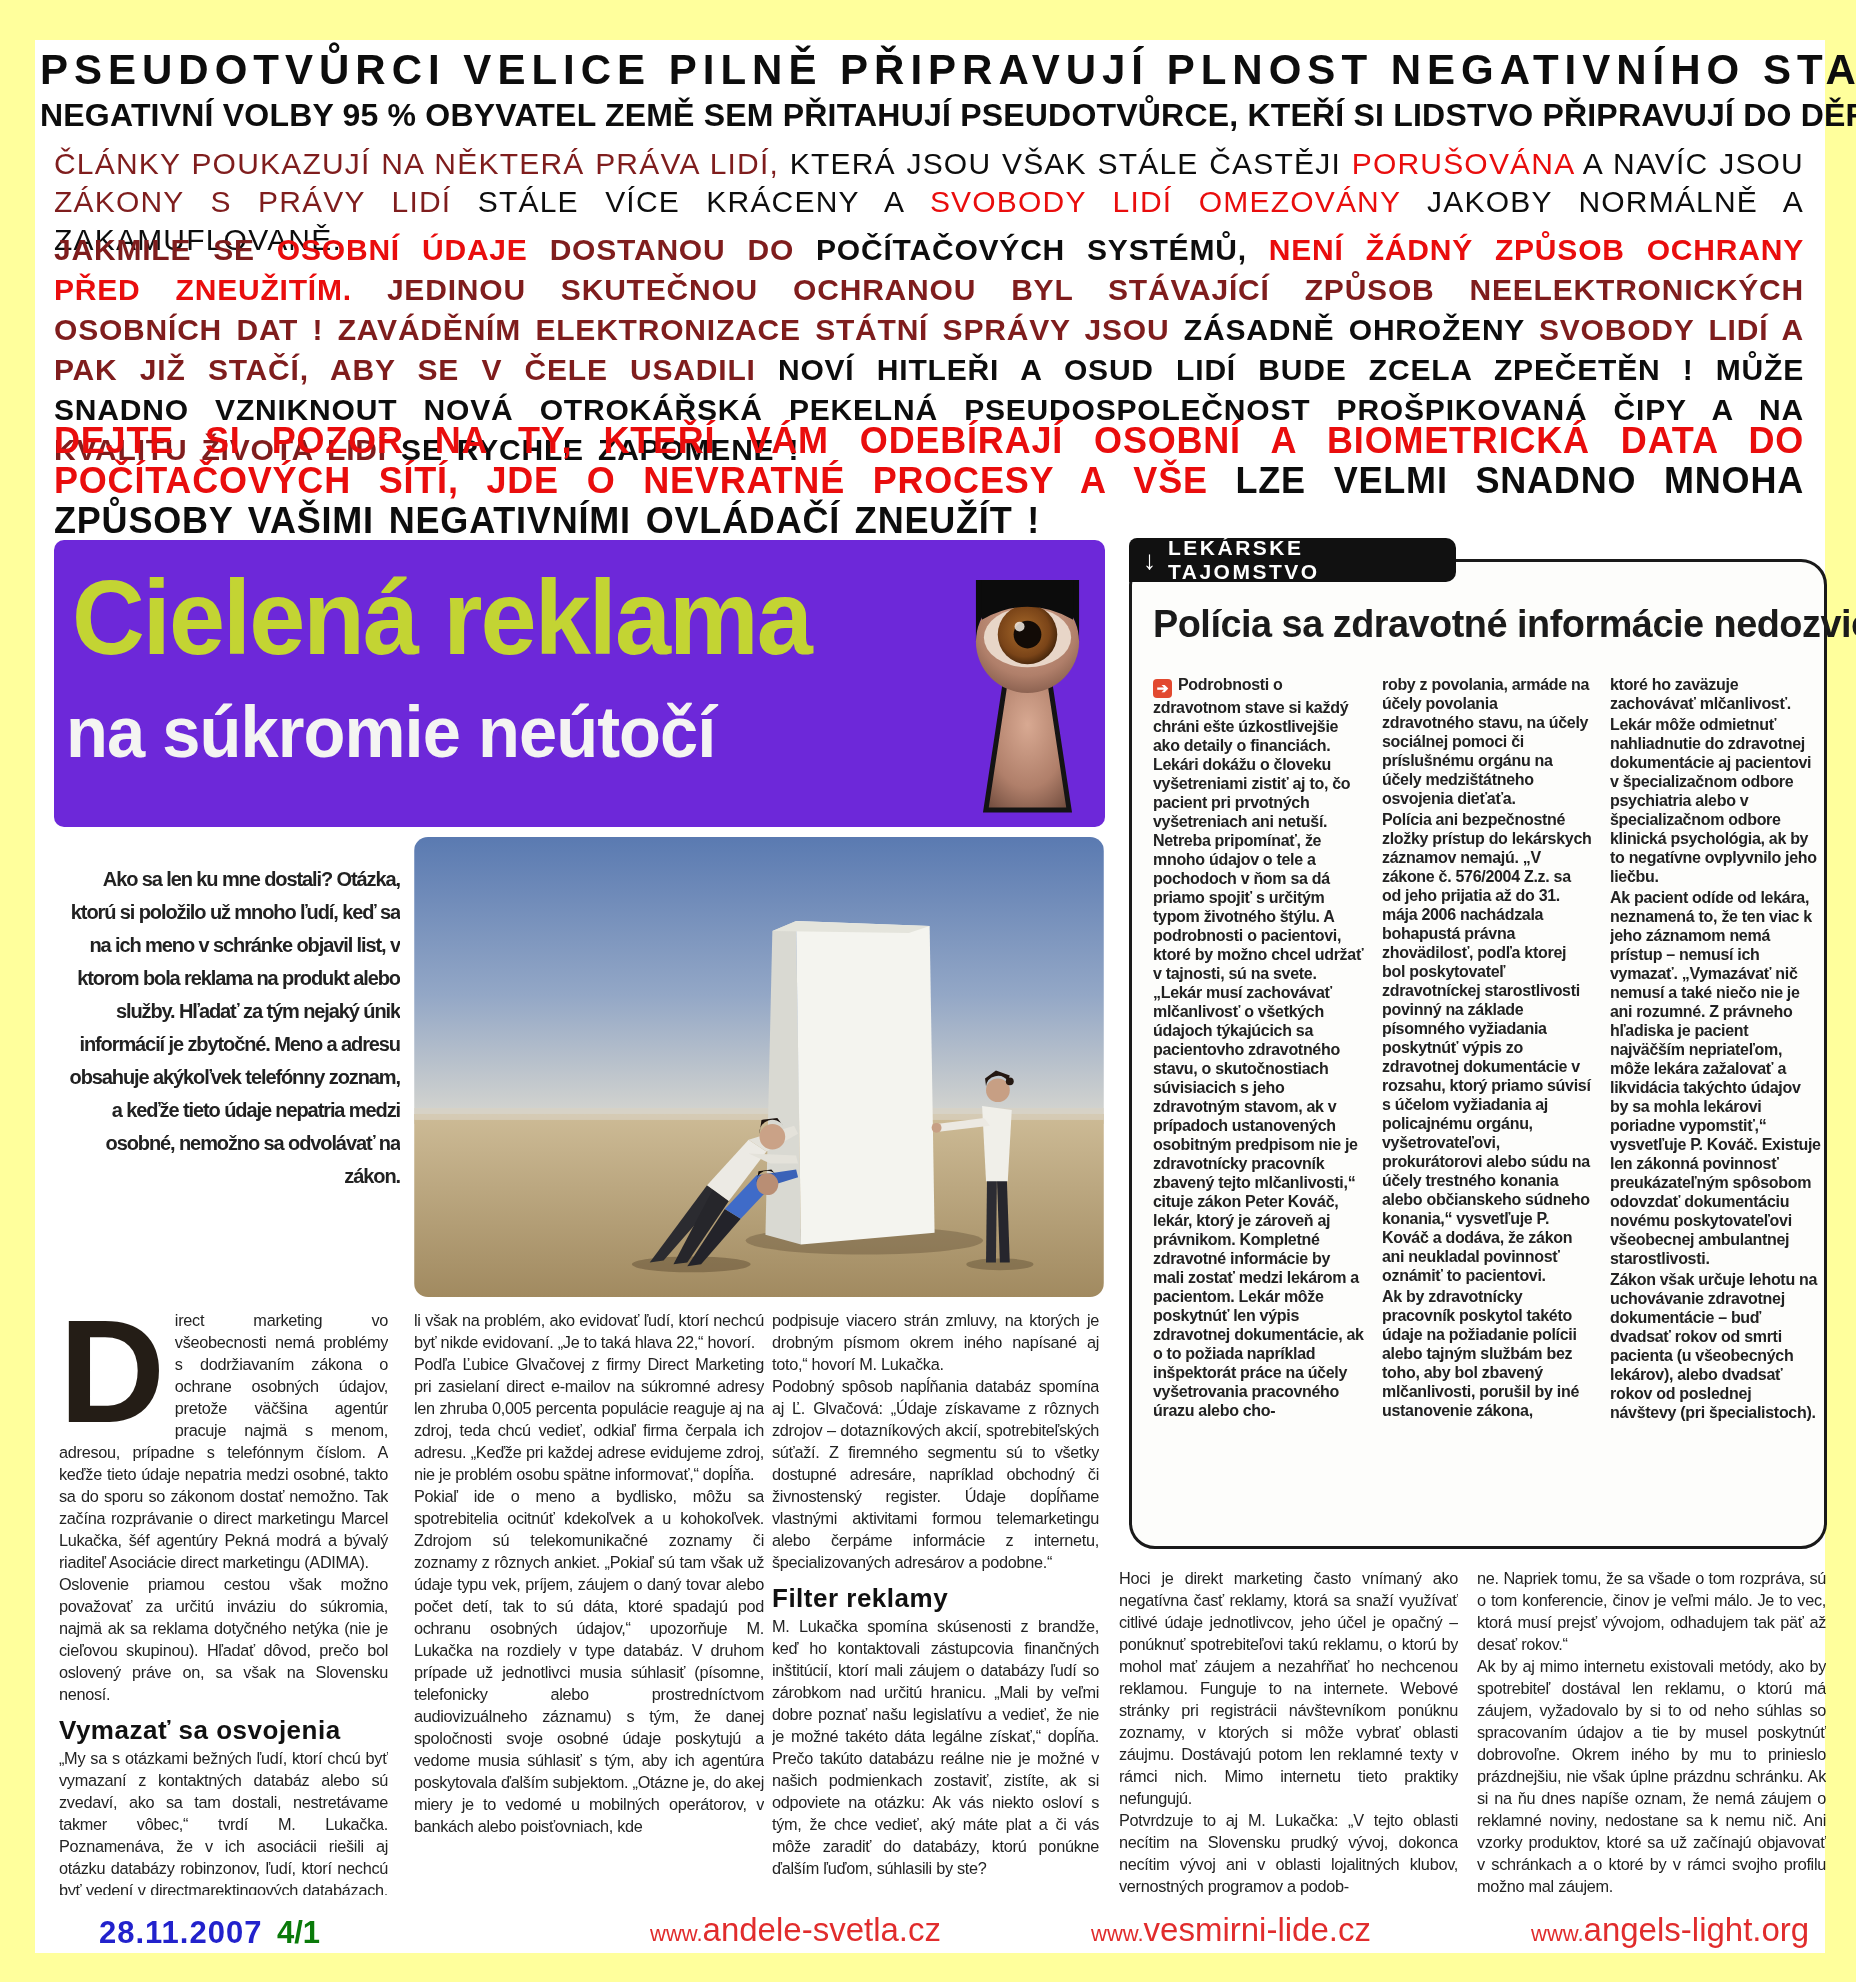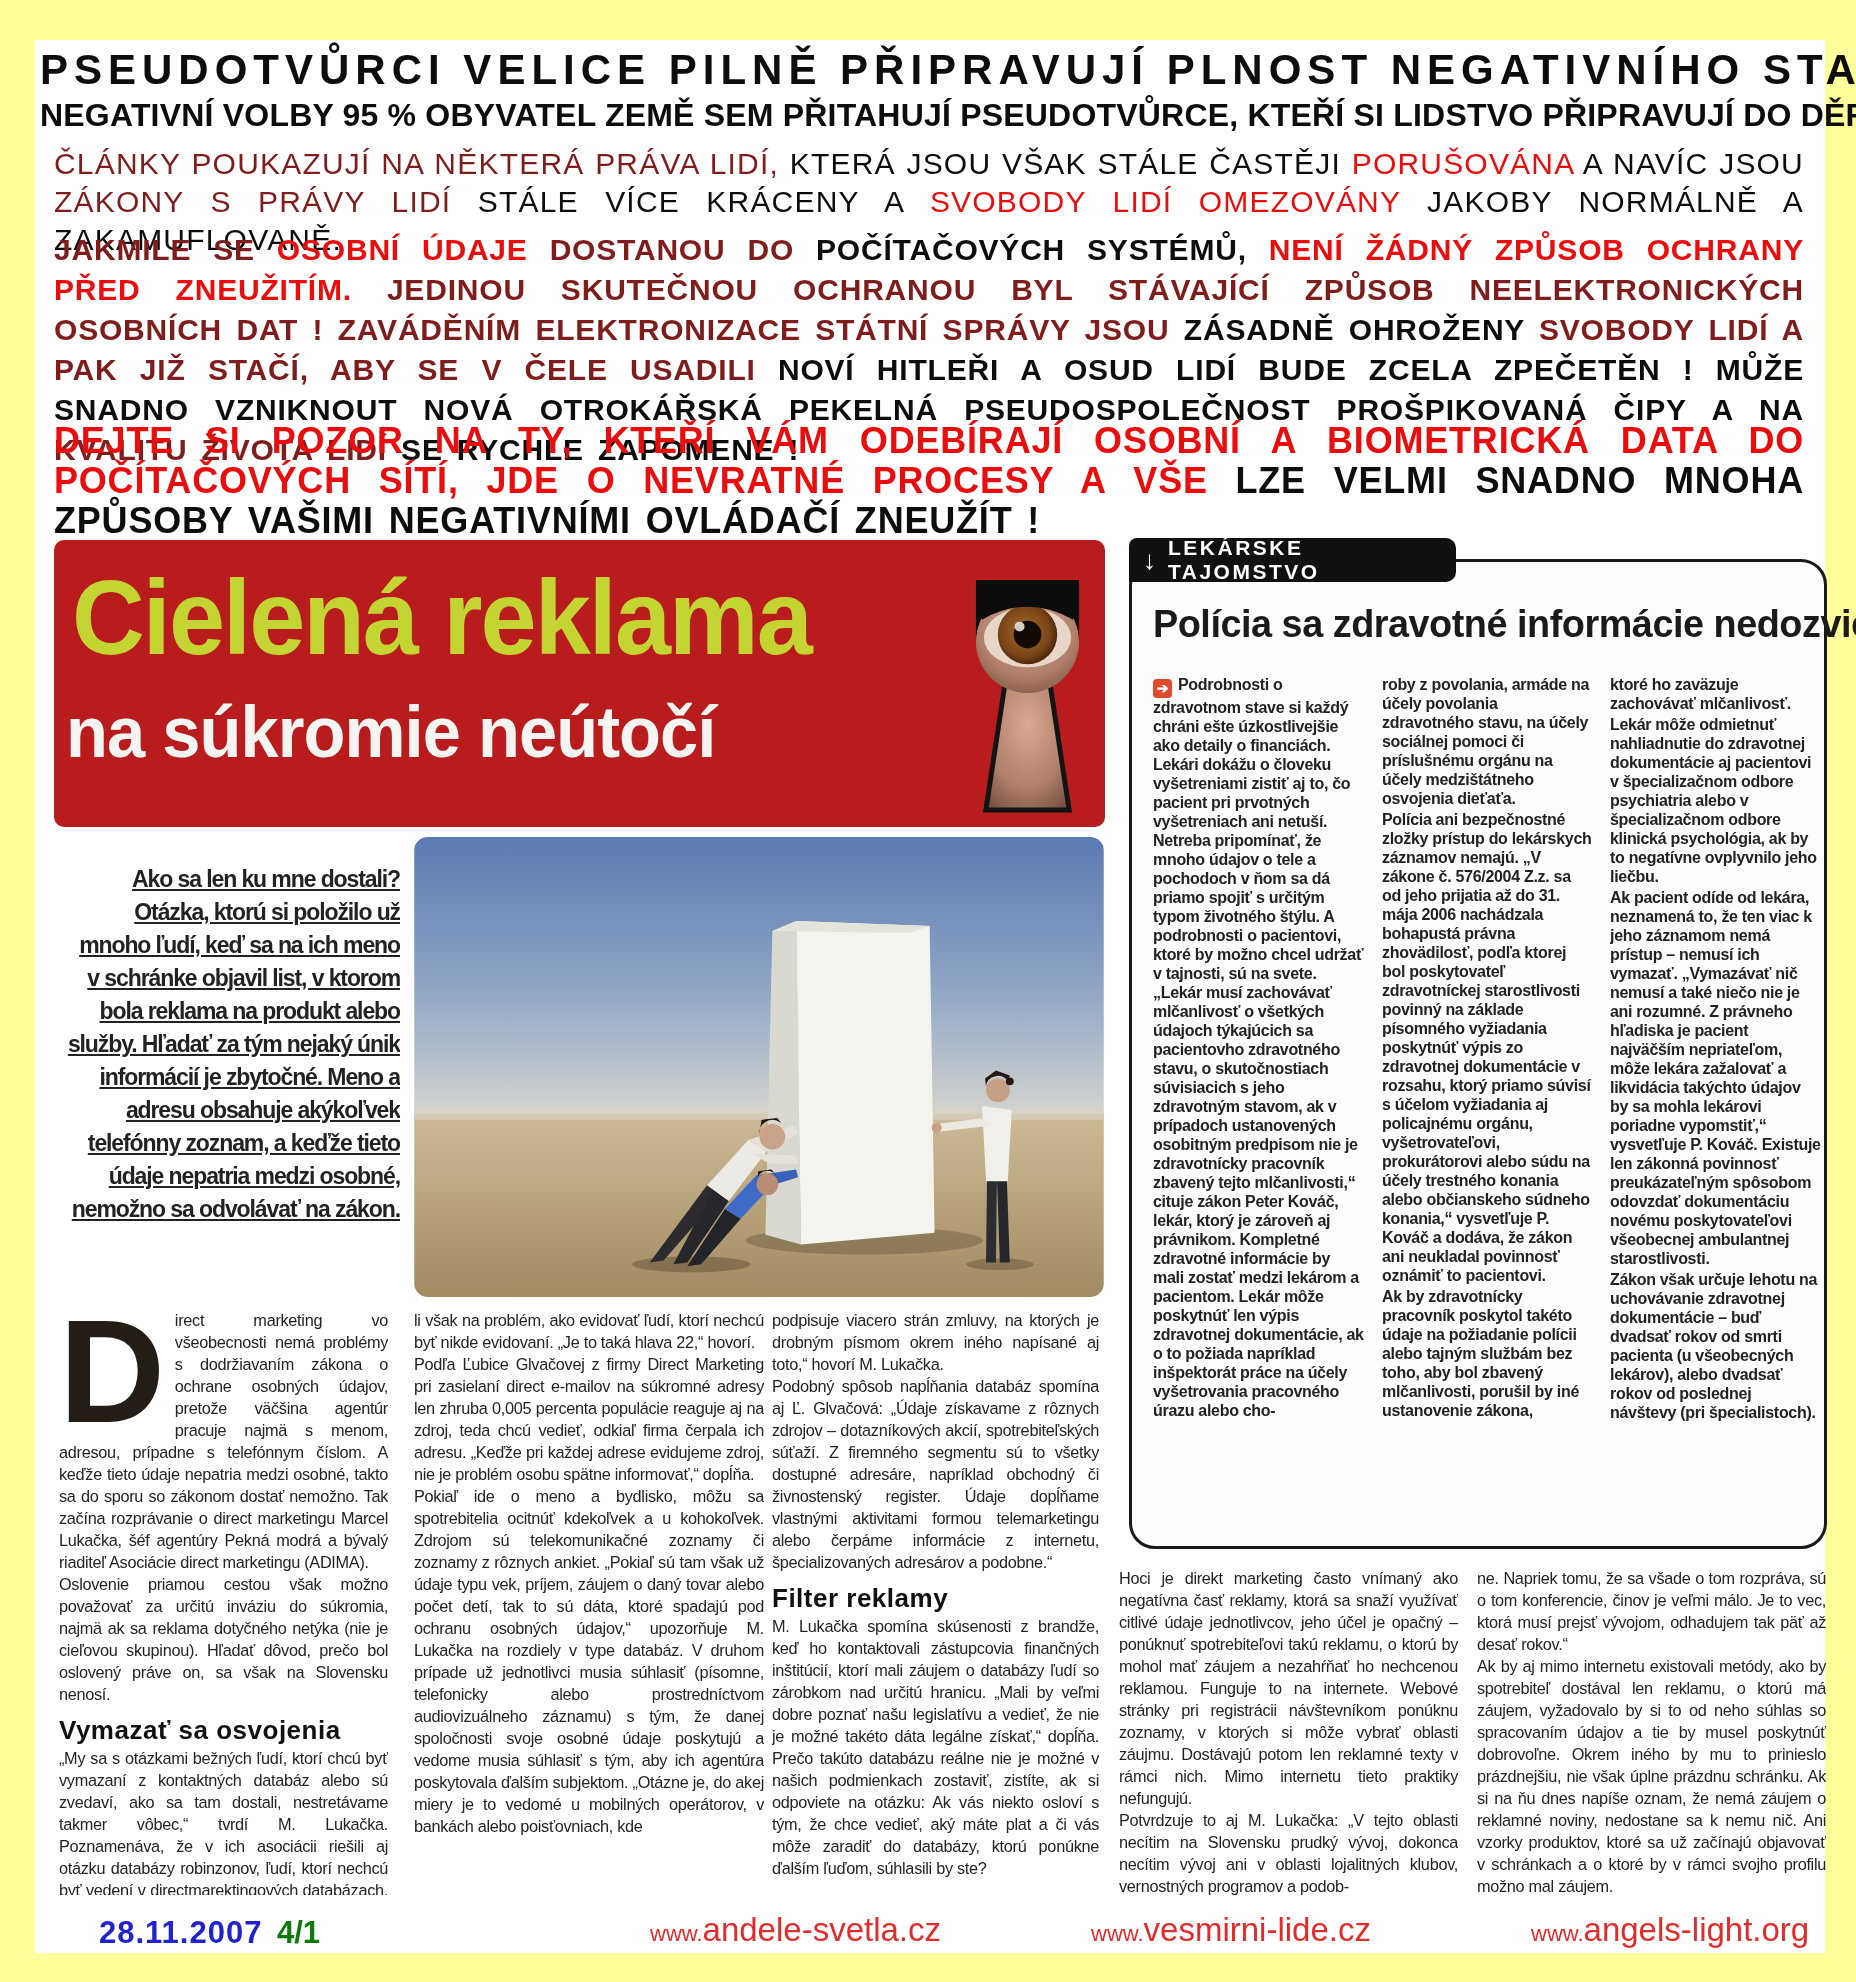--- a/index.html
+++ b/index.html
@@ -26,21 +26,21 @@
   .hdr-para{position:absolute;left:54px;width:1750px;text-align:justify;}
   .hdr-para2{top:145px;font-size:30px;line-height:38px;letter-spacing:1.2px;font-weight:normal;}
   .hdr-para3{top:230px;font-size:30px;line-height:40px;letter-spacing:0.8px;word-spacing:5px;font-weight:bold;}
   .hdr-para4{top:421px;font-size:36px;line-height:40px;letter-spacing:0.8px;word-spacing:4px;font-weight:bold;}
   .c-blue{color:#7f1d1d;}
   .c-red{color:#e90d0d;}
   .c-black{color:#0d0d0d;}
   
   .banner{
     position:absolute;left:54px;top:540px;width:1051px;height:287px;
-    background:#b91c1c;border-radius:10px;overflow:hidden;
+    background:#6d28d9;border-radius:10px;overflow:hidden;
   }
   .banner-title{
     position:absolute;left:18px;top:18px;
     font-size:105px;font-weight:bold;letter-spacing:-2px;color:#c3d433;white-space:nowrap;
     transform:scaleX(0.96);transform-origin:left top;
   }
   .banner-subtitle{
     position:absolute;left:12px;top:150px;
     font-size:73px;font-weight:bold;letter-spacing:-1px;color:#f4f4f2;white-space:nowrap;
     transform:scaleX(0.94);transform-origin:left top;
@@ -72,22 +72,22 @@
   .med-col1{left:1153px;}
   .med-col2{left:1382px;}
   .med-col3{left:1610px;}
   .bullet{
     display:inline-block;width:19px;height:19px;border-radius:4px;background:#e2492f;
     color:#fff;font-size:14px;line-height:19px;text-align:center;vertical-align:-3px;margin-right:6px;
   }
   
   .intro{
     position:absolute;left:67px;top:863px;width:333px;height:444px;
-    text-align:right;font-size:23px;line-height:33px;font-weight:bold;
-    letter-spacing:-1.1px;color:#222;overflow:hidden;text-decoration:underline;
+    text-align:right;font-size:20px;line-height:33px;font-weight:bold;
+    letter-spacing:-1.1px;color:#222;overflow:hidden;
   }
   
   .photo{
     position:absolute;left:414px;top:837px;width:690px;height:460px;
     border-radius:14px;overflow:hidden;
   }
   
   .bodycol{
     position:absolute;text-align:justify;
     font-size:16.3px;line-height:22px;letter-spacing:-0.3px;color:#232323;overflow:hidden;

